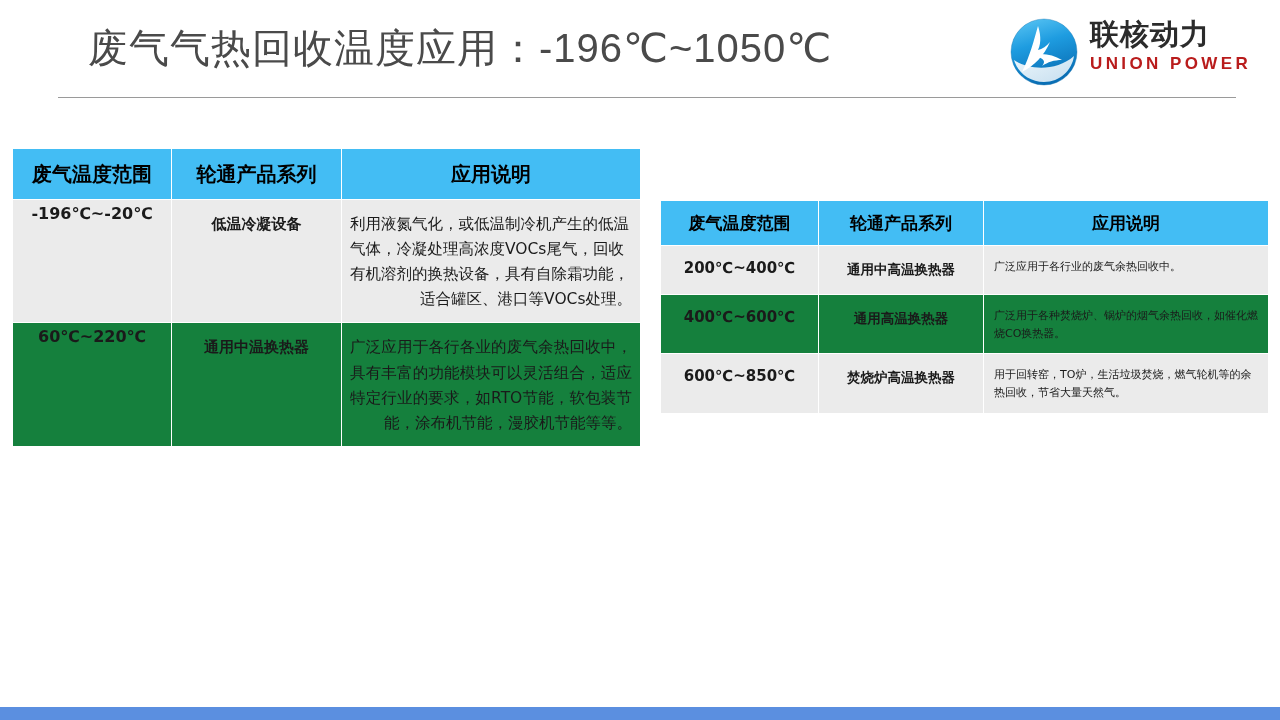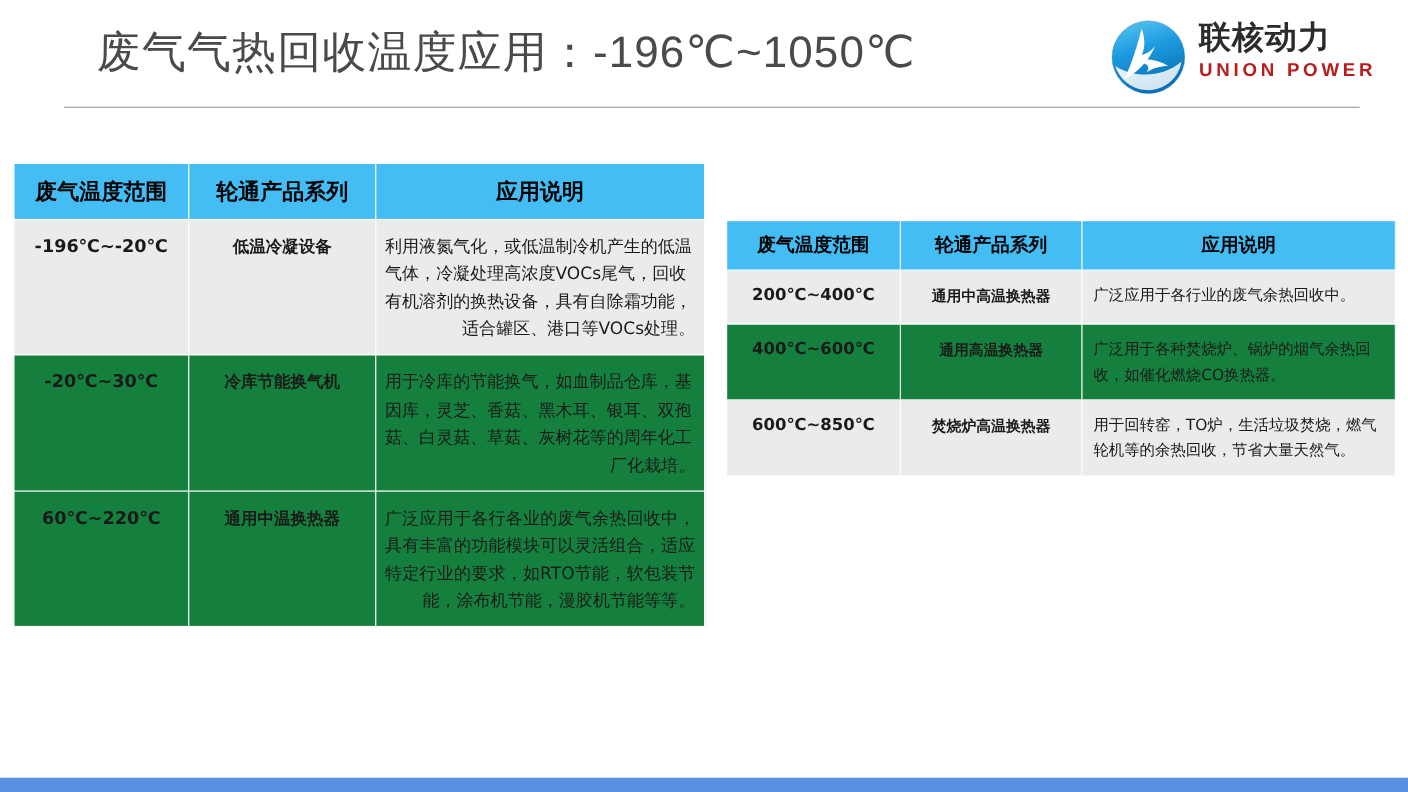--- a/index.html
+++ b/index.html
@@ -123,29 +123,29 @@
     color: #1a1a1a;
     font-family: "DejaVu Sans", sans-serif;
     font-weight: bold;
   }
   .c-desc {
     color: #1a1a1a;
     font-family: "DejaVu Sans", sans-serif;
   }
 
   
-  #table-left .c-range { font-size: 16px; padding: 14px 4px; }
+  #table-left .c-range { font-size: 16px; padding: 4px 4px; }
   #table-left .c-series { font-size: 15px; padding: 15px 6px; }
   #table-left .c-desc { font-size: 15.5px; padding: 12px 8px 10px 8px; line-height: 1.62; text-align: justify; text-align-last: right; }
   #table-left .c-desc.first-desc { text-align: left; text-align-last: right; }
 
   
   #table-right .c-range { font-size: 15px; padding: 13px 4px; }
   #table-right .c-series { font-size: 13.5px; padding: 15px 6px; }
-  #table-right .c-desc { font-size: 14px; padding: 12px 10px 10px 10px; line-height: 1.65; text-align: left; margin-top: 24px; }
+  #table-right .c-desc { font-size: 11px; padding: 12px 10px 10px 10px; line-height: 1.65; text-align: left; margin-top: 24px; }
 
   
   #bottom-bar {
     position: absolute;
     left: 0;
     top: 707px;
     width: 1280px;
     height: 13px;
     background: #5b8fe0;
   }
@@ -198,25 +198,20 @@
       <th class="th-cell">应用说明</th>
     </tr>
   </thead>
   <tbody>
     <tr class="row-gray">
       <td class="c-range">-196℃~-20℃</td>
       <td class="c-series">低温冷凝设备</td>
       <td class="c-desc first-desc">利用液氮气化，或低温制冷机产生的低温气体，冷凝处理高浓度VOCs尾气，回收有机溶剂的换热设备，具有自除霜功能，适合罐区、港口等VOCs处理。</td>
     </tr>
     <tr class="row-blue">
-      <td class="c-range">-20℃~30℃</td>
-      <td class="c-series">冷库节能换气机</td>
-      <td class="c-desc first-desc">用于冷库的节能换气，如血制品仓库，基因库，灵芝、香菇、黑木耳、银耳、双孢菇、白灵菇、草菇、灰树花等的周年化工厂化栽培。</td>
-    </tr>
-    <tr class="row-blue">
       <td class="c-range">60℃~220℃</td>
       <td class="c-series">通用中温换热器</td>
       <td class="c-desc">广泛应用于各行各业的废气余热回收中，具有丰富的功能模块可以灵活组合，适应特定行业的要求，如RTO节能，软包装节能，涂布机节能，漫胶机节能等等。</td>
     </tr>
   </tbody>
 </table>
 
 <table class="tbl" id="table-right">
   <colgroup>
       <col style="width:158px">

